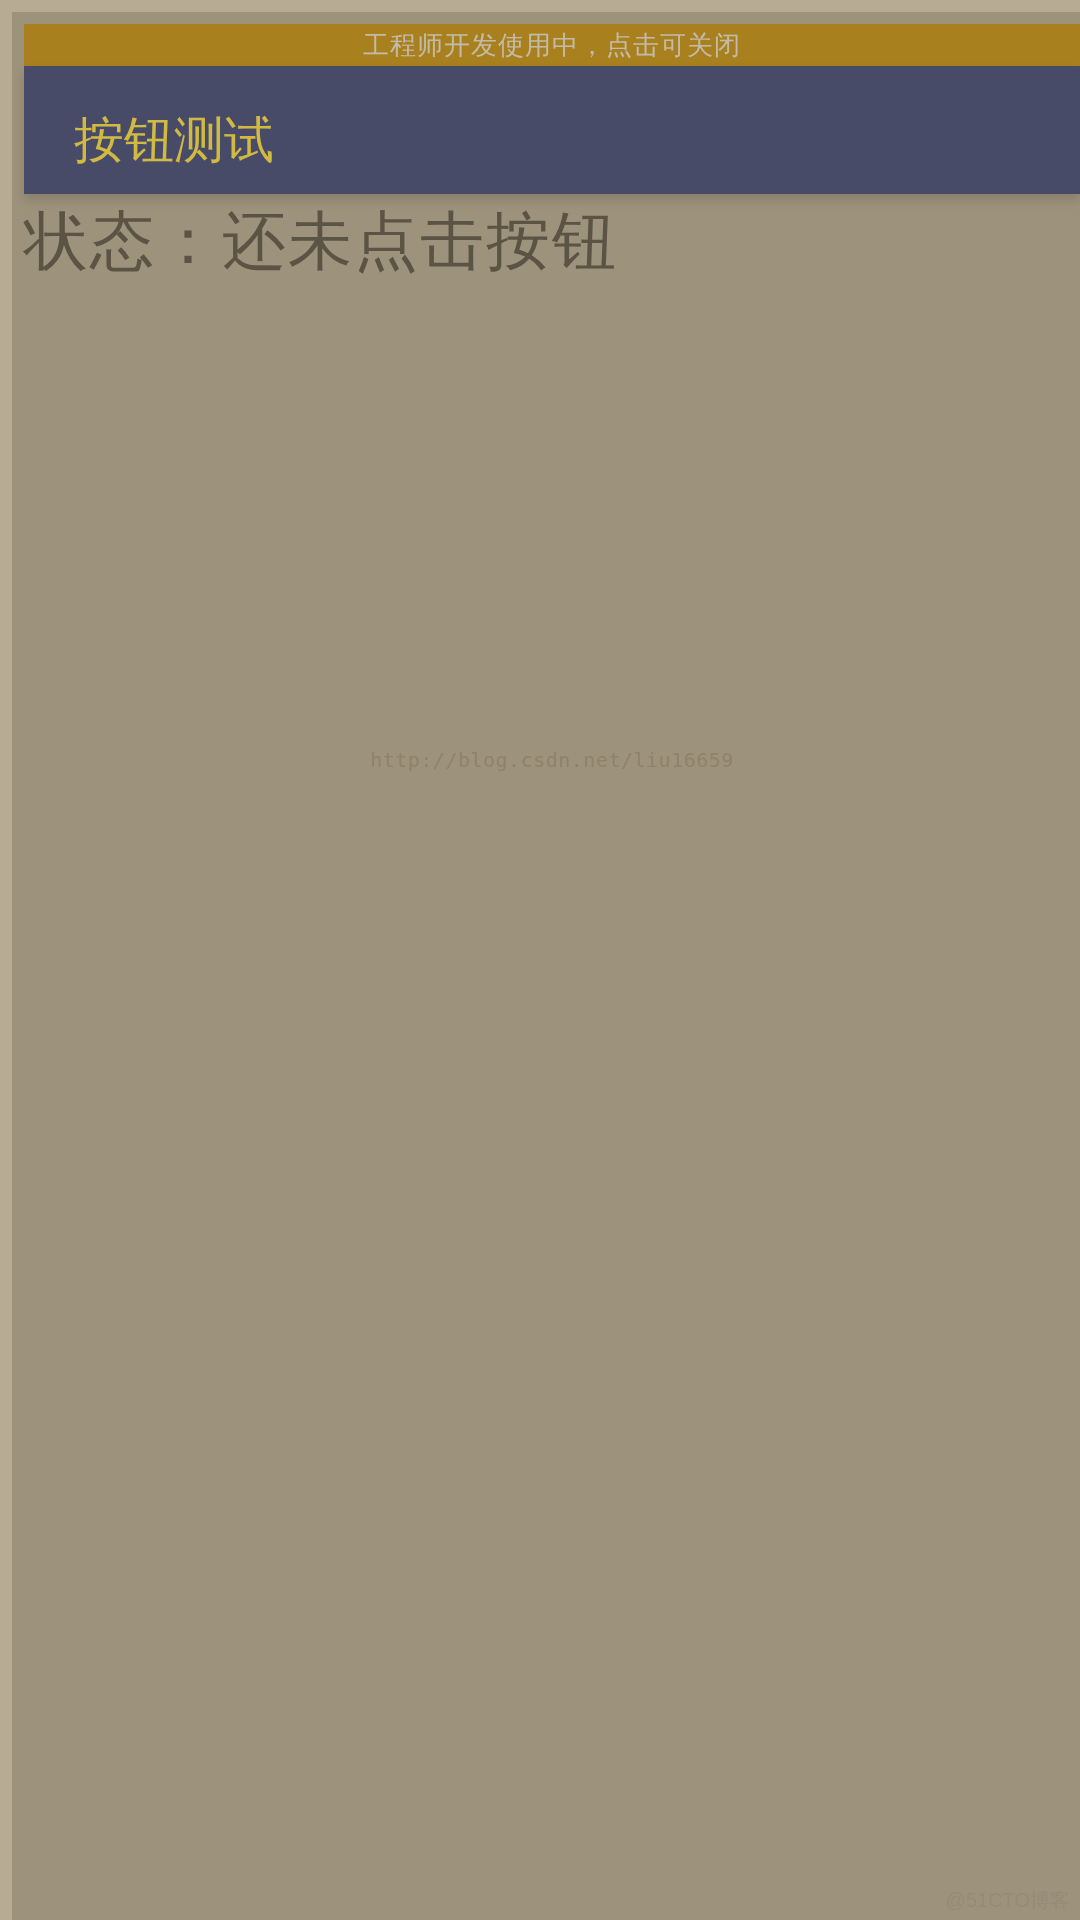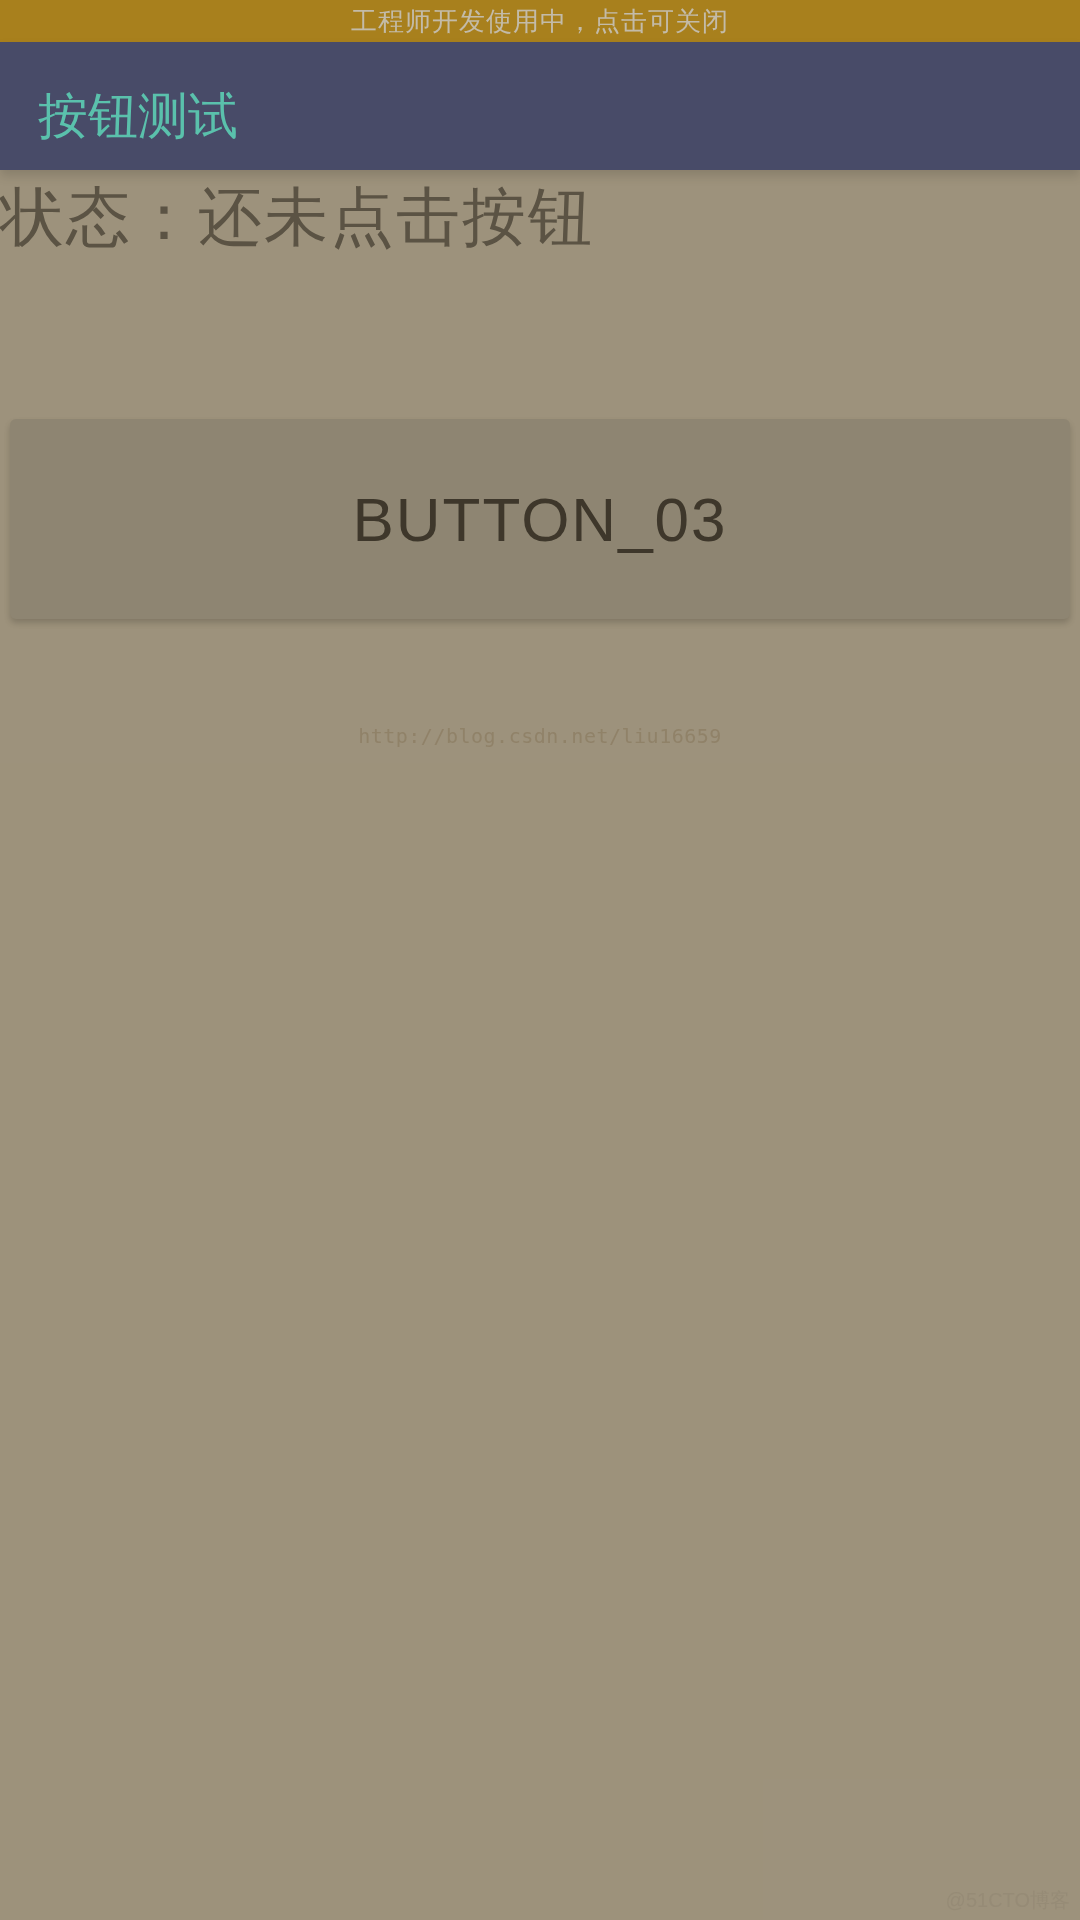--- a/index.html
+++ b/index.html
@@ -1,17 +1,17 @@
 <!DOCTYPE html>
 <html><head>
   <meta charset="utf-8">
   <style>
     * {
       margin: 0;
-      padding: 0;
+      padding: 12px;
       box-sizing: border-box;
     }
     body {
       width: 1080px;
       height: 1920px;
       background: #b7ab94;
       font-family: Arial, "Microsoft YaHei", sans-serif;
       position: relative;
       overflow: hidden;
     }
@@ -38,21 +38,21 @@
       height: 128px;
       background: #464c7a;
       display: flex;
       align-items: center;
       padding-left: 38px;
       box-shadow: 0 6px 10px rgba(0,0,0,0.15);
       position: relative;
       z-index: 2;
     }
     .app-bar-title {
-      color: #5eead4;
+      color: #fde047;
       font-size: 50px;
       font-weight: 400;
       margin-top: 20px;
     }
     .status-text {
       font-size: 64px;
       color: #5f574a;
       padding: 4px 0 0 0;
       letter-spacing: 2px;
     }
@@ -114,21 +114,18 @@
   <span>工程师开发使用中，点击可关闭</span>
 </div>
 
 <div class="app-bar">
   <span class="app-bar-title">按钮测试</span>
 </div>
 
 <div class="status-text">状态：还未点击按钮</div>
 
 <div class="button-container">
-  <button class="android-button">
-    <span>BUTTON_03</span>
-  </button>
 </div>
 
 <div class="watermark-center">http://blog.csdn.net/liu16659</div>
 <div class="watermark-corner">@51CTO博客</div>
 
 <div class="overlay"></div>
 
 </body></html>

